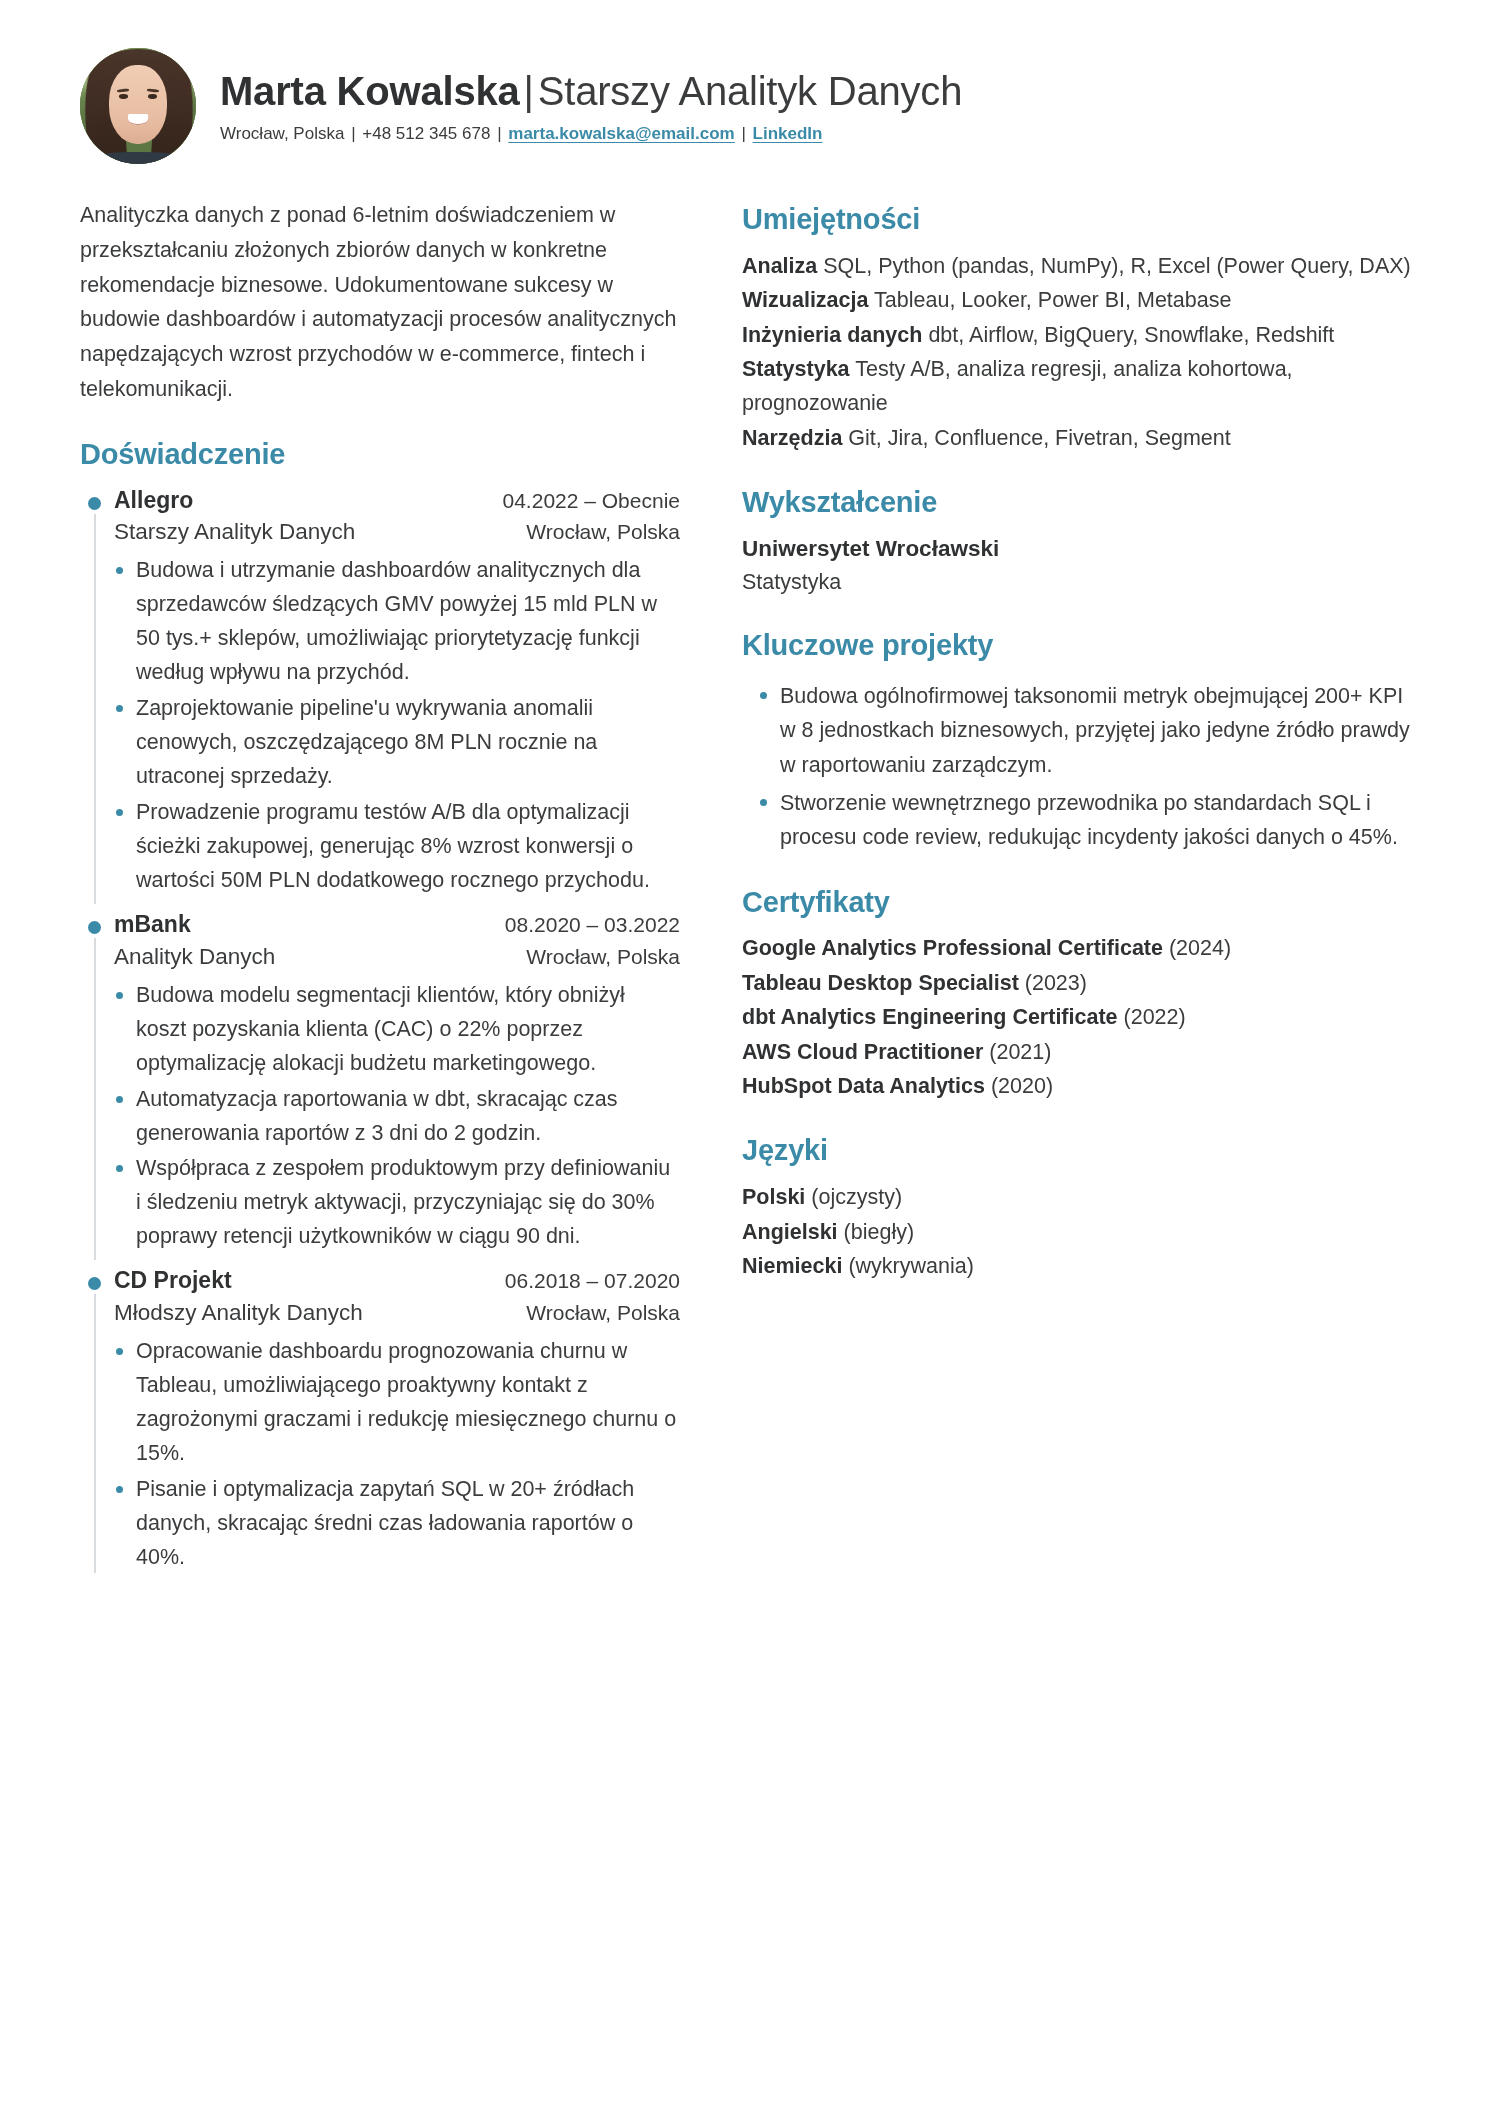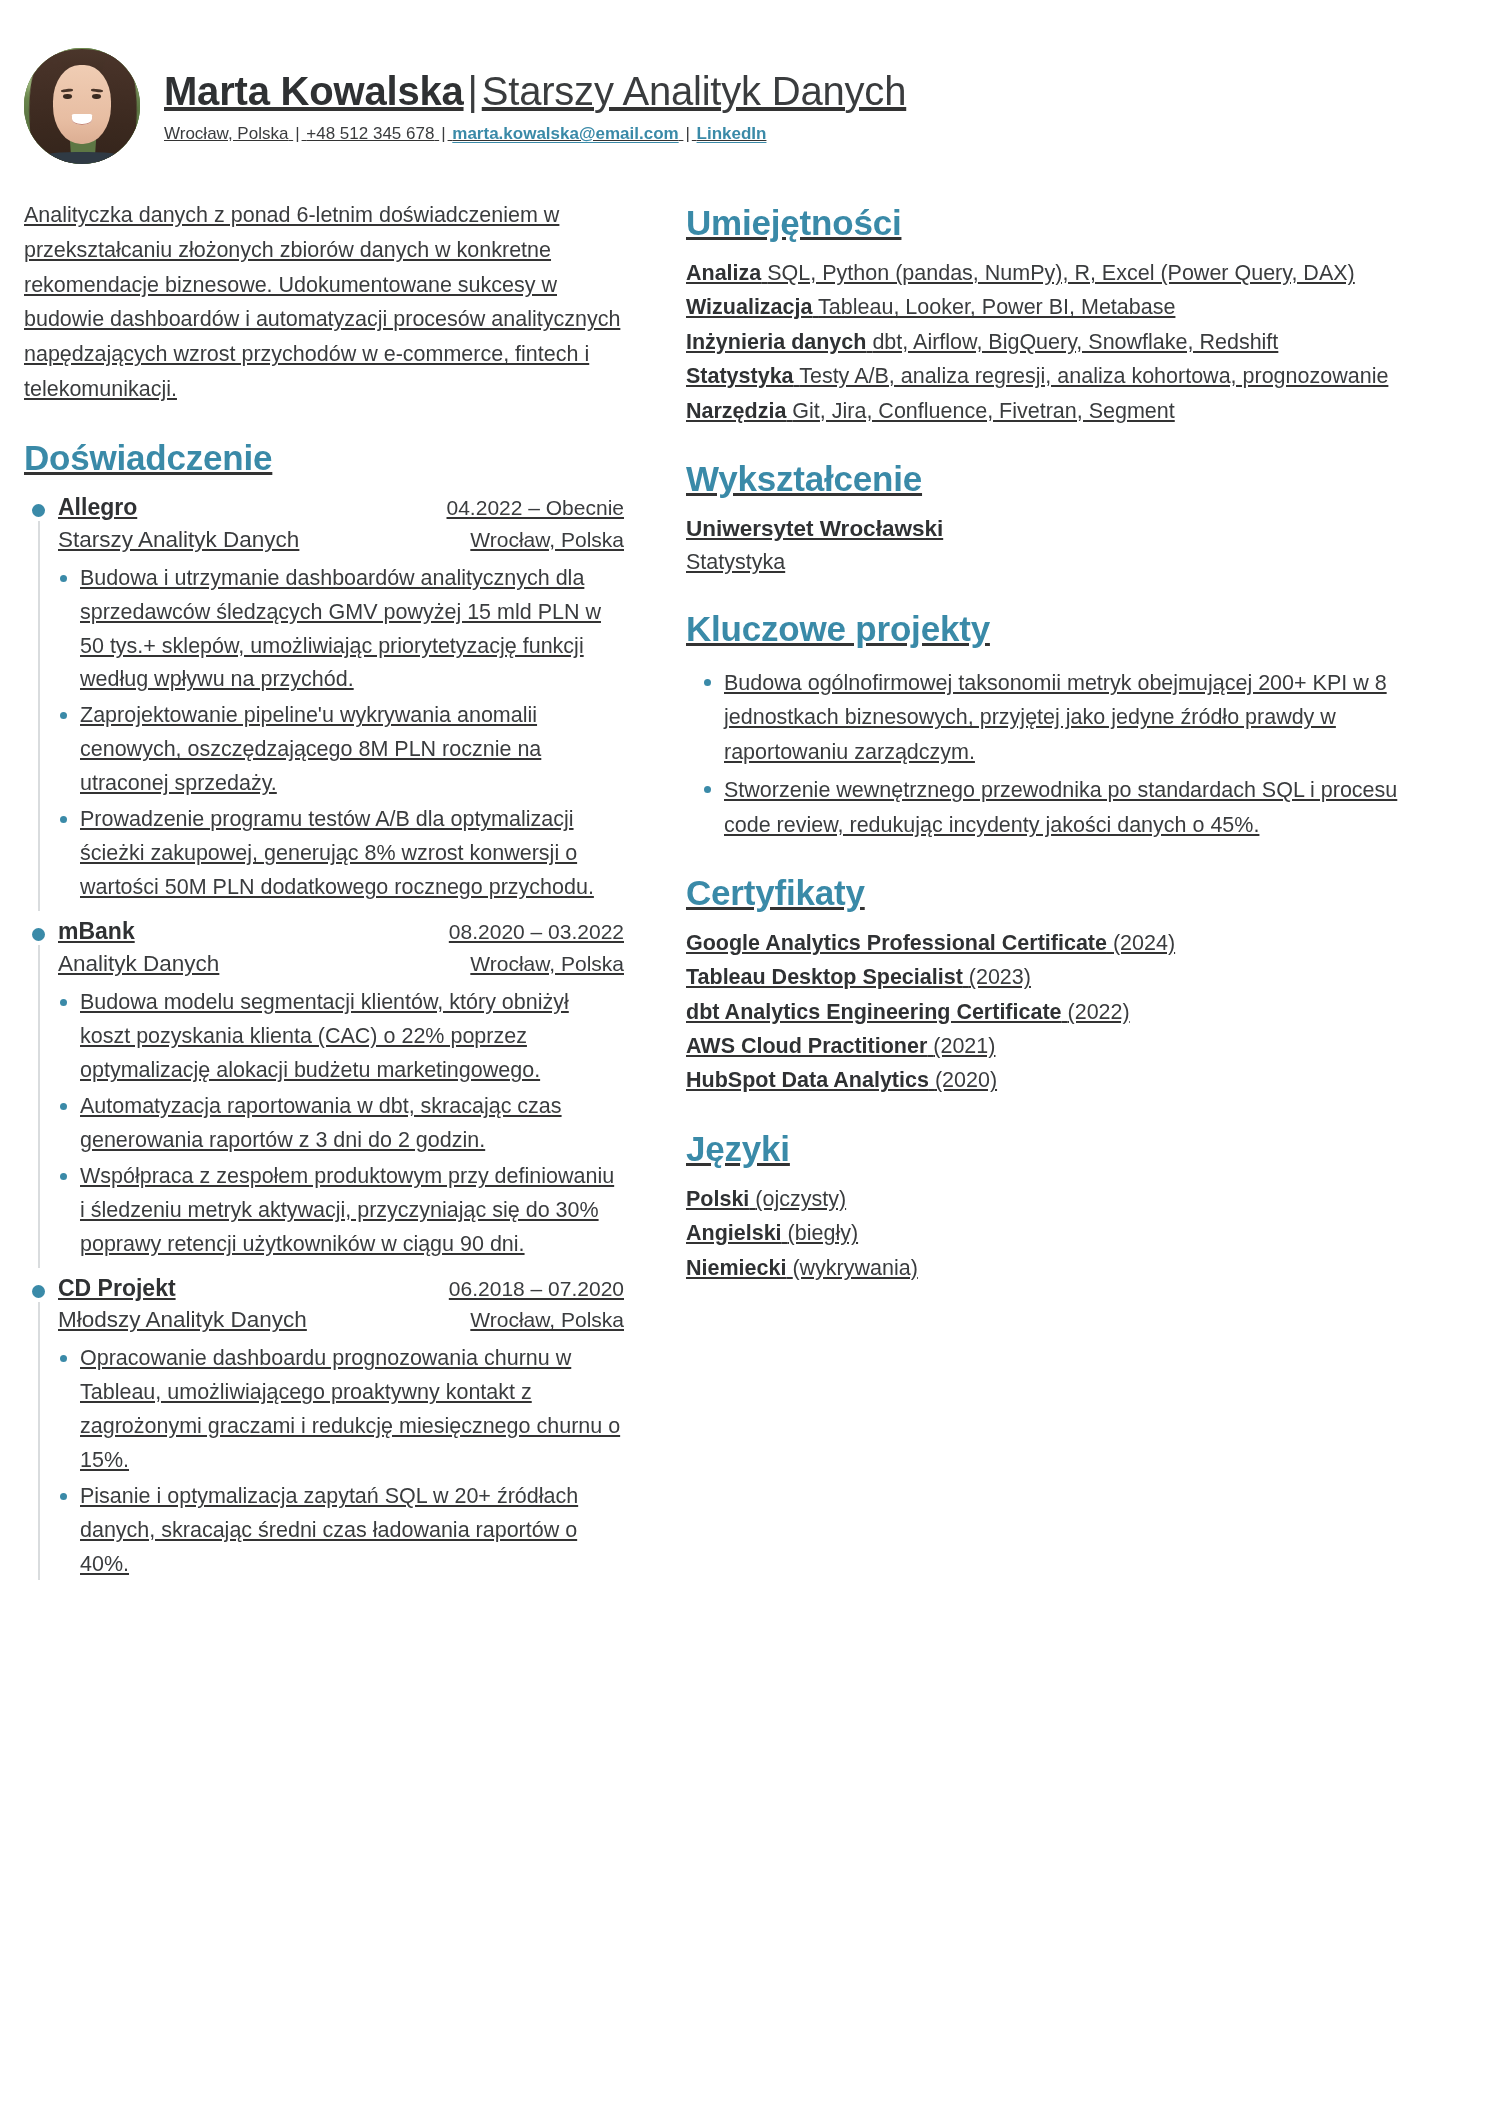--- a/index.html
+++ b/index.html
@@ -7,23 +7,22 @@
     width:1487px;
     background:#ffffff;
     font-family:"Liberation Sans", sans-serif;
     color:#333333;
     -webkit-font-smoothing:antialiased;
   }
   .page {
     width:1486px;
     min-height:2105px;
     background:#ffffff;
-    padding:48px 56px 40px 24px;
+    padding:48px 56px 40px 80px;
     position:relative;
-    text-decoration:underline;
   }
 
   
   .header {
     display:flex;
     align-items:center;
     gap:24px;
     padding-bottom:18px;
   }
   .avatar {
@@ -138,21 +137,21 @@
   
   .summary {
     font-size:21.5px;
     line-height:1.62;
     color:#3a3c3e;
   }
 
   
   h2.sec {
     color:#3a8aa8;
-    font-size:35px;
+    font-size:29px;
     font-weight:700;
     letter-spacing:-.2px;
     margin:30px 0 12px 0;
     line-height:1.2;
   }
   .col-right h2.sec:first-child { margin-top:0; }
 
   
   .job { position:relative; padding-left:34px; margin-top:10px; }
   .job:first-of-type { margin-top:4px; }

